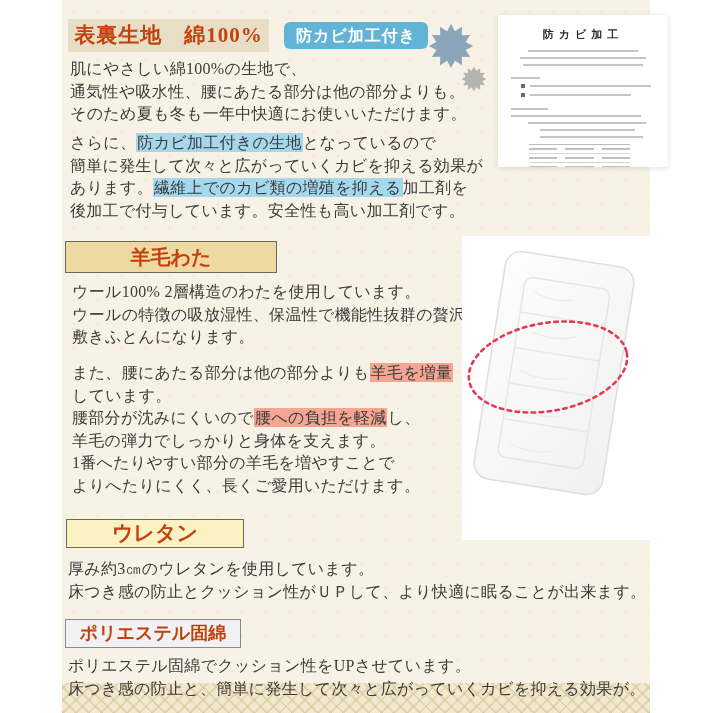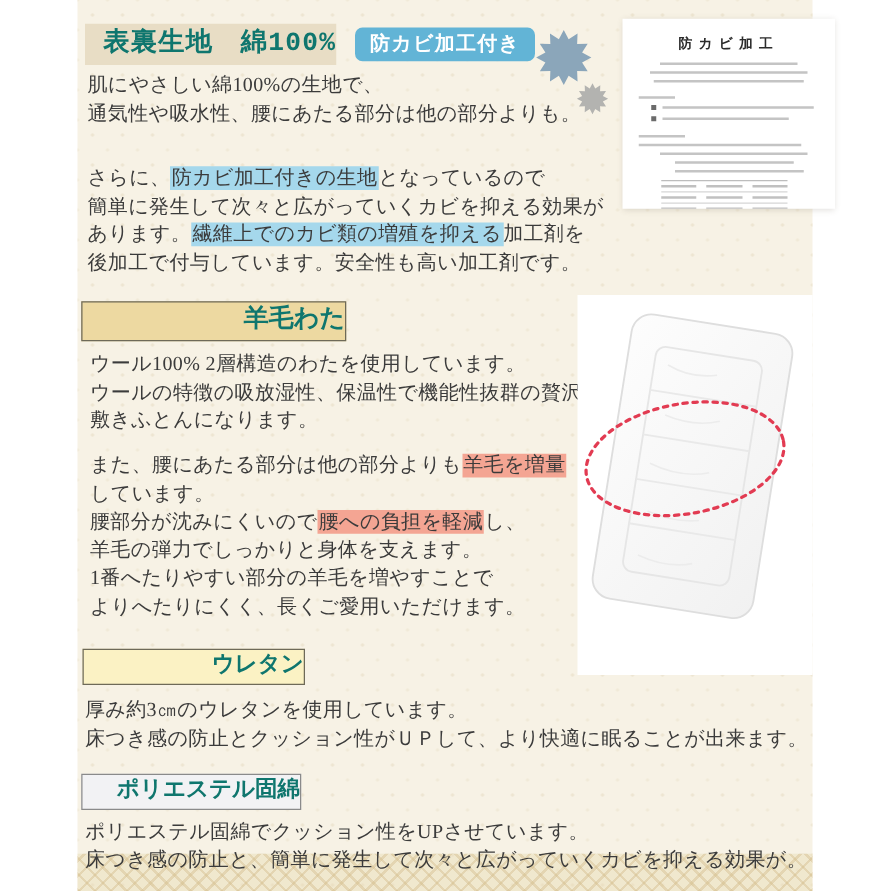--- a/index.html
+++ b/index.html
@@ -22,29 +22,29 @@
     position:absolute;left:0;bottom:0;width:100%;height:30px;
     background-color:rgba(233,218,178,.55);
     background-image:
       repeating-linear-gradient(45deg, rgba(203,178,120,.45) 0 2px, transparent 2px 9px),
       repeating-linear-gradient(-45deg, rgba(203,178,120,.45) 0 2px, transparent 2px 9px);
     opacity:.8;
   }
   .abs{position:absolute;}
   
   .hbox{
-    box-sizing:border-box;text-align:right;
-    color:#0f766e;font-weight:600;font-family:Liberation Mono, monospace;
+    box-sizing:border-box;text-align:center;
+    color:#c2410c;font-weight:600;
   }
   .title-box{left:68px;top:19px;width:201px;height:33px;line-height:33px;
     font-size:21px;background:#e8ddc5;letter-spacing:1px;}
   .wool-box{left:65px;top:241px;width:212px;height:32px;line-height:30px;
     font-size:20px;background:#edd9a1;border:1px solid #6e6a58;}
   .ure-box{left:66px;top:519px;width:178px;height:29px;line-height:27px;
-    font-size:18px;background:#fbf2c4;border:1px solid #6e6a58;}
+    font-size:21px;background:#fbf2c4;border:1px solid #6e6a58;}
   .poly-box{left:65px;top:619px;width:176px;height:29px;line-height:27px;
     font-size:18px;background:#f2f2f4;border:1px solid #8a8a8a;}
   .badge{
     left:284px;top:22px;height:27px;line-height:27px;padding:0 12px;
     background:#62b4d6;color:#ffffff;border-radius:6px;
     font-size:16px;font-weight:700;letter-spacing:1px;
     font-family:"Liberation Sans","DejaVu Sans",sans-serif;
   }
   
   .para{font-size:16px;line-height:22.5px;letter-spacing:.3px;white-space:nowrap;}
@@ -96,20 +96,21 @@
 <svg class="abs star" style="left:428px;top:23px" width="46" height="46" viewBox="0 0 100 100">
   <polygon fill="#8ba6ba" points="98,50 81.9,58.5 91.6,74 73.3,73.3 74,91.6 58.5,81.9 50,98 41.5,81.9 26,91.6 26.7,73.3 8.4,74 18.1,58.5 2,50 18.1,41.5 8.4,26 26.7,26.7 26,8.4 41.5,18.1 50,2 58.5,18.1 74,8.4 73.3,26.7 91.6,26 81.9,41.5"></polygon>
 </svg>
 <svg class="abs star" style="left:461px;top:66px" width="26" height="26" viewBox="0 0 100 100">
   <polygon fill="#b3b3b0" points="98,50 81.9,58.5 91.6,74 73.3,73.3 74,91.6 58.5,81.9 50,98 41.5,81.9 26,91.6 26.7,73.3 8.4,74 18.1,58.5 2,50 18.1,41.5 8.4,26 26.7,26.7 26,8.4 41.5,18.1 50,2 58.5,18.1 74,8.4 73.3,26.7 91.6,26 81.9,41.5"></polygon>
 </svg>
 
 <div class="abs para p-fabric1">
     <div class="tline"><span>肌にやさしい綿100%の生地で、</span></div>
     <div class="tline"><span>通気性や吸水性、腰にあたる部分は他の部分よりも。</span></div>
+    <div class="tline"><span>そのため夏も冬も一年中快適にお使いいただけます。</span></div>
   </div>
 <div class="abs para p-fabric2">
     <div class="tline"><span>さらに、</span><span class="hl hl-blue">防カビ加工付きの生地</span><span>となっているので</span></div>
     <div class="tline"><span>簡単に発生して次々と広がっていくカビを抑える効果が</span></div>
     <div class="tline"><span>あります。</span><span class="hl hl-blue">繊維上でのカビ類の増殖を抑える</span><span>加工剤を</span></div>
     <div class="tline"><span>後加工で付与しています。安全性も高い加工剤です。</span></div>
   </div>
 
 <div class="abs cert">
   <div class="cert-title">防カビ加工</div>

